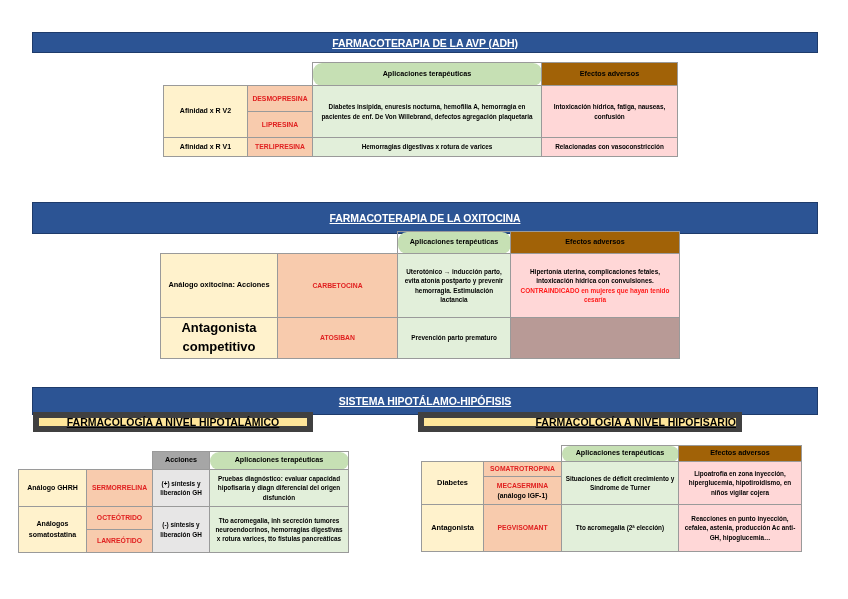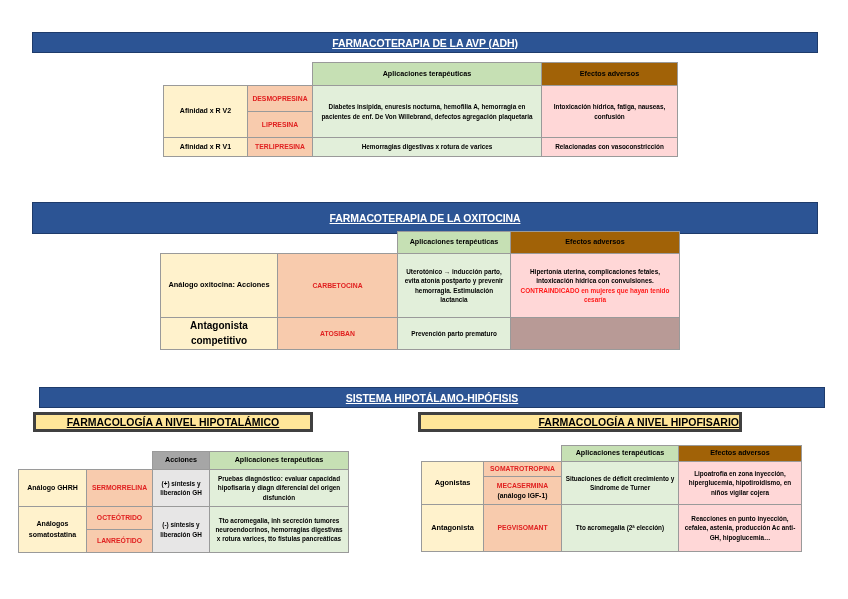--- a/index.html
+++ b/index.html
@@ -1,28 +1,28 @@
 <!DOCTYPE html>
 <html><head>
 <meta charset="utf-8">
 <style>
   html, body { margin:0; padding:0; }
   body { width:848px; height:599px; background:#ffffff; position:relative; overflow:hidden;
          font-family:"Liberation Sans", sans-serif; color:#000; }
   .banner { position:absolute; background:#2c5494; border:1px solid #1e3b6b; color:#ffffff;
             font-weight:bold; font-size:10.5px; text-align:center; text-decoration:underline;
             box-sizing:border-box; display:flex; align-items:center; justify-content:center; letter-spacing:-0.1px; }
-  .subbanner { position:absolute; background:#ffe699; border:3px solid #404040; color:#000;
+  .subbanner { position:absolute; background:#ffe699; border:6px solid #404040; color:#000;
                font-weight:bold; font-size:10.5px; text-decoration:underline; box-sizing:border-box;
                display:flex; align-items:center; justify-content:center; }
   table { position:absolute; border-collapse:collapse; table-layout:fixed; }
   td { border:1px solid #9a9a9a; text-align:center; vertical-align:middle; padding:1px 3px;
        font-size:6.4px; line-height:1.45; font-weight:bold; box-sizing:border-box; }
   td.empty { border:none; background:transparent; }
-  td.hdr-green { background:#c6e0b4; font-size:7.2px; font-weight:bold; }
+  td.hdr-green { background:#c6e0b4; font-size:7.2px; font-weight:bold;border-radius:9px; }
   td.hdr-red { background:#a16207; font-size:7.2px; font-weight:bold; }
   td.hdr-grey { background:#a6a6a6; font-size:7.2px; font-weight:bold; }
   td.cat { background:#fff2cc; font-size:7px; }
   td.drug { background:#f8cbad; color:#e02020; font-size:6.8px; }
   td.app { background:#e2efda; }
   td.adv { background:#ffd7d7; }
   td.act { background:#e7e6e6; }
   td.adv-dark { background:#b89a96; }
   .red { color:#ff1a1a; }
   .sub { color:#000; font-weight:bold; }
@@ -87,29 +87,29 @@
   <tr style="height:64px">
     <td class="cat" style="font-size:7.4px">Análogo oxitocina: Acciones</td>
     <td class="drug">CARBETOCINA</td>
     <td class="app">Uterotónico → inducción parto, evita atonía postparto y prevenir hemorragia. Estimulación lactancia</td>
     <td class="adv">
       <span>Hipertonía uterina, complicaciones fetales, intoxicación hídrica con convulsiones.</span>
       <span class="red">CONTRAINDICADO en mujeres que hayan tenido cesaría</span>
     </td>
   </tr>
   <tr style="height:24px">
-    <td class="cat" style="font-size:10px">Antagonista competitivo</td>
+    <td class="cat" style="font-size:13px">Antagonista competitivo</td>
     <td class="drug">ATOSIBAN</td>
     <td class="app">Prevención parto prematuro</td>
     <td class="adv-dark"></td>
   </tr>
 </tbody>
   </table>
 
-<div class="banner" style="left:32px; top:387px; width:786px; height:21px;margin-left:7px;">
+<div class="banner" style="left:32px; top:387px; width:786px; height:28px;">
   <span>SISTEMA HIPOTÁLAMO-HIPÓFISIS</span>
 </div>
 
 <div class="subbanner" style="left:33px; top:412px; width:280px; height:20px;">
   <span>FARMACOLOGÍA A NIVEL HIPOTALÁMICO</span>
 </div>
 
 <div class="subbanner" style="left:418px; top:412px; width:324px; height:20px;justify-content:flex-end;">
   <span>FARMACOLOGÍA A NIVEL HIPOFISARIO</span>
 </div>
@@ -154,21 +154,21 @@
       <col style="width:123px">
     </colgroup>
   <tbody>
       <tr style="height:16px">
     <td class="empty"></td>
     <td class="empty"></td>
     <td class="hdr-green">Aplicaciones terapéuticas</td>
     <td class="hdr-red">Efectos adversos</td>
   </tr>
   <tr style="height:15px">
-    <td class="cat" rowspan="2" style="font-size:7.4px">Agonistas</td>
+    <td class="cat" rowspan="2" style="font-size:7.4px">Diabetes</td>
     <td class="drug">SOMATROTROPINA</td>
     <td class="app" rowspan="2">Situaciones de déficit crecimiento y Síndrome de Turner</td>
     <td class="adv" rowspan="2">Lipoatrofia en zona inyección, hiperglucemia, hipotiroidismo, en niños vigilar cojera</td>
   </tr>
   <tr style="height:28px">
     <td class="drug">
       <span>MECASERMINA</span><br>
       <span class="sub">(análogo IGF-1)</span>
     </td>
   </tr>

